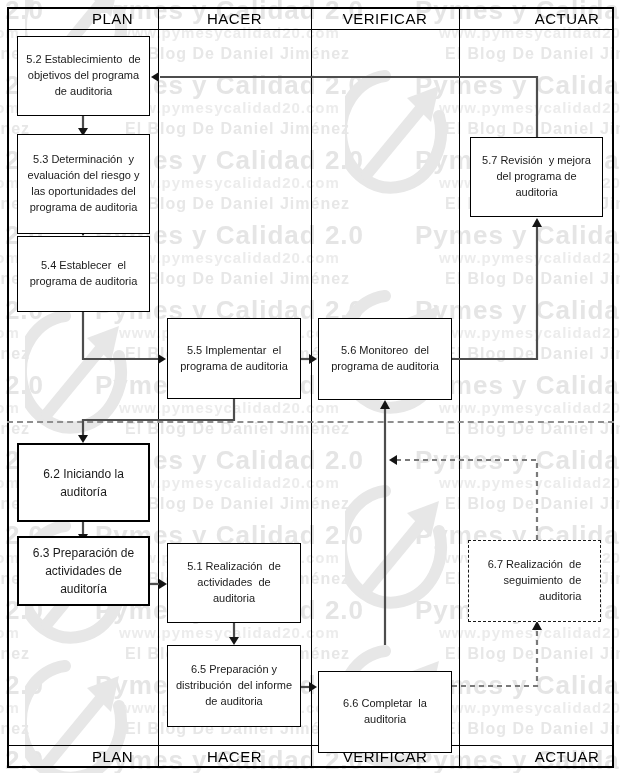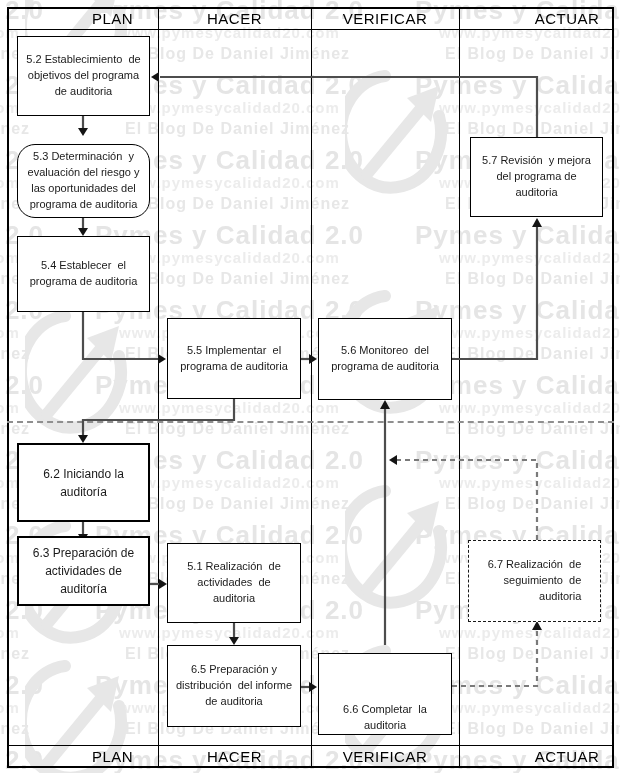--- a/index.html
+++ b/index.html
@@ -35,31 +35,31 @@
   
   .connectors{position:absolute;left:0;top:0;z-index:3;}
   .conn{fill:none;stroke:#4d4d4d;stroke-width:2.2px;}
   .conn-dash{fill:none;stroke:#7a7a7a;stroke-width:2.2px;stroke-dasharray:5 4;}
   .ahead{fill:#141414;stroke:none;}
   
   .box{position:absolute;background:#ffffff;border:1.5px solid #000;box-sizing:border-box;
     display:flex;align-items:center;justify-content:center;text-align:center;z-index:4;}
   .box-text{white-space:pre-wrap;font-size:11px;line-height:1.45;color:#1a1a1a;}
   .b52{left:17px;top:36px;width:133px;height:80px;}
-  .b53{left:17px;top:144px;width:133px;height:74px;border-radius:18px;}
+  .b53{left:17px;top:134px;width:133px;height:100px;}
   .b54{left:17px;top:236px;width:133px;height:76px;}
   .b55{left:167px;top:318px;width:134px;height:81px;}
   .b56{left:318px;top:318px;width:134px;height:82px;}
   .b57{left:470px;top:137px;width:133px;height:80px;}
   .b62{left:17px;top:443px;width:133px;height:79px;border-width:2px;}
   .b63{left:17px;top:536px;width:133px;height:70px;border-width:2px;}
   .b62 .box-text,.b63 .box-text{font-family:Liberation Sans, sans-serif;font-size:12px;line-height:1.5;}
   .b64{left:167px;top:543px;width:134px;height:80px;}
   .b65{left:167px;top:645px;width:134px;height:82px;}
-  .b66{left:318px;top:653px;width:134px;height:82px;align-items:flex-end;}
+  .b66{left:318px;top:671px;width:134px;height:82px;}
   .b67{left:468px;top:540px;width:133px;height:82px;border:1.6px dashed #1a1a1a;text-align:right;}
 </style>
 </head>
 <body>
 
 <div class="stage">
 
   <div class="wm-layer" id="wm-layer">
       <div class="wm-tile" style="left: -225px; top: -3px;">
         <div class="wm-big">Pymes y Calidad 2.0</div>

